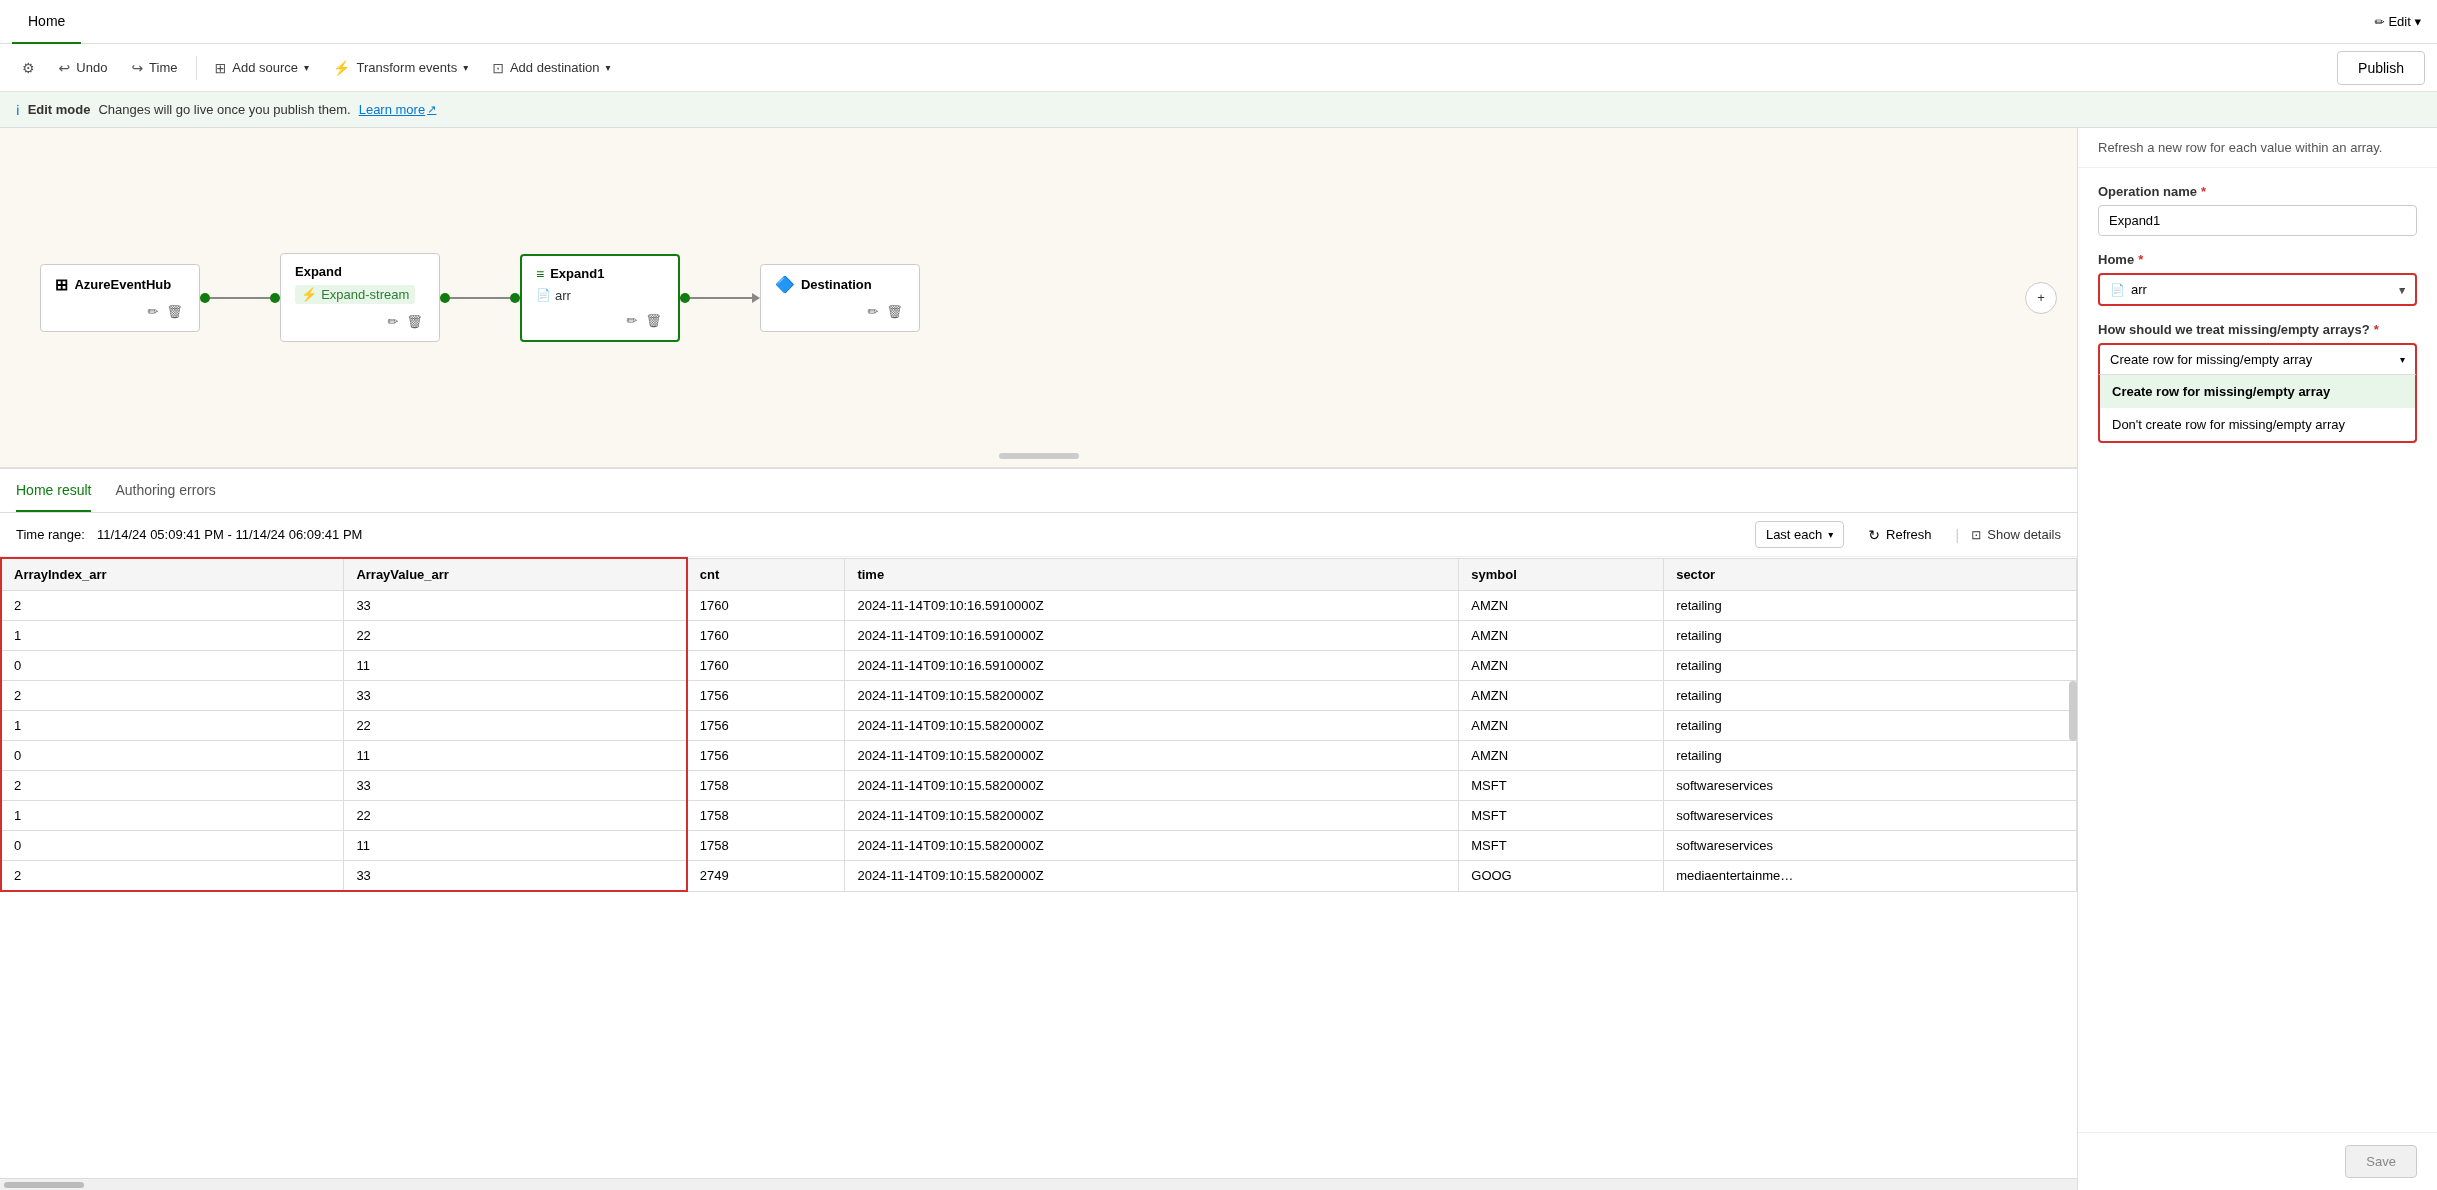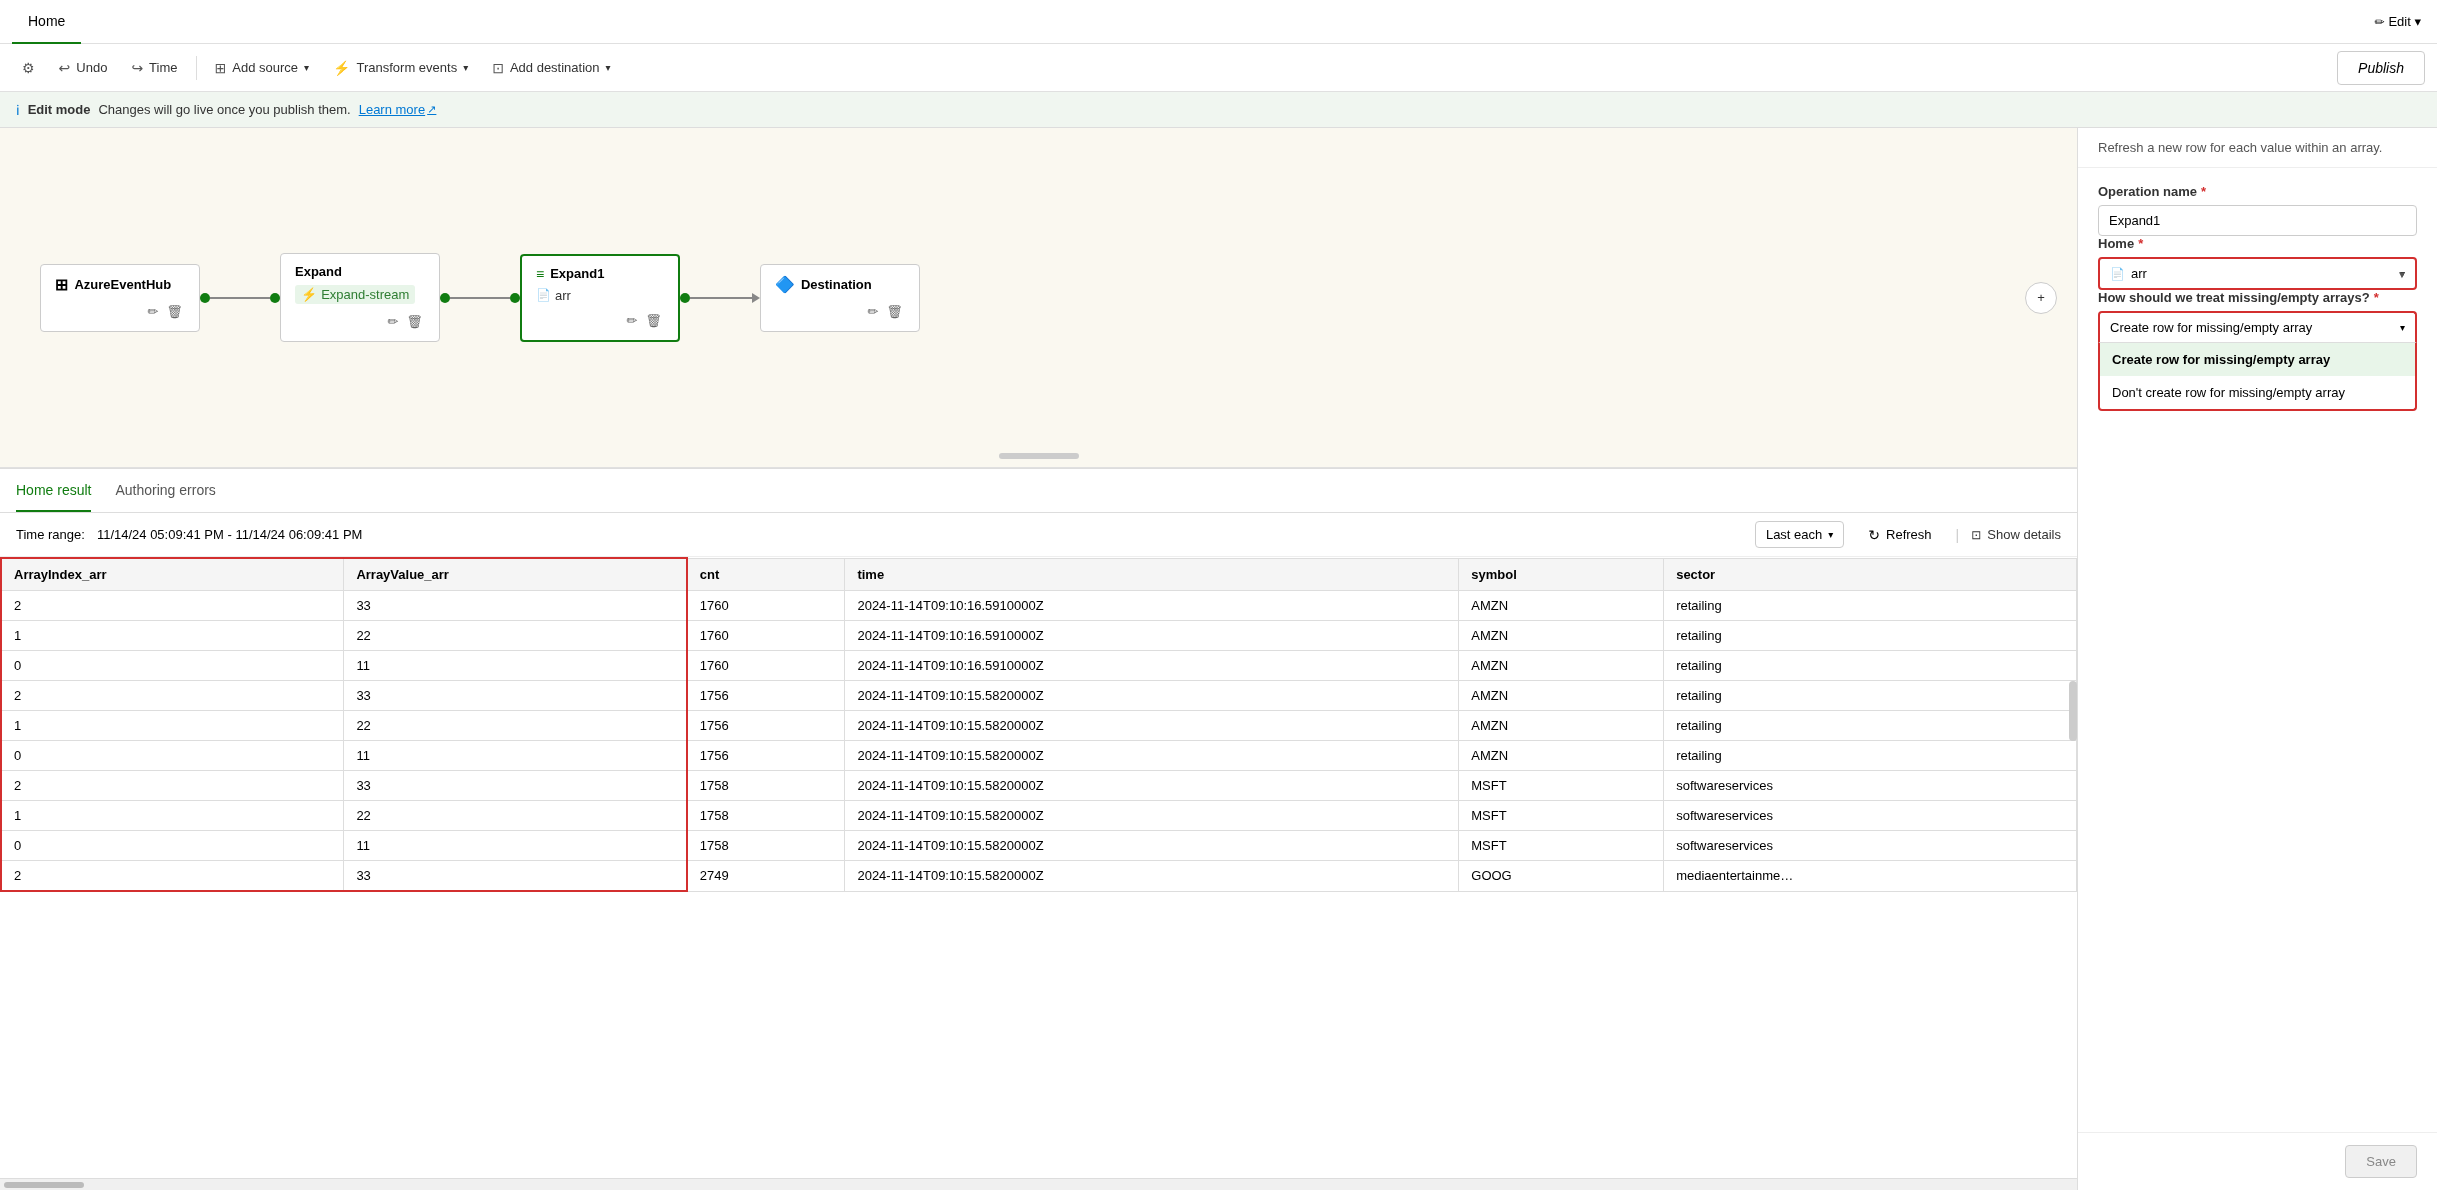--- a/index.html
+++ b/index.html
@@ -39,21 +39,20 @@
     .toolbar-btn .icon { font-size: 14px; color: #555; }
     .publish-btn {
       margin-left: auto;
       padding: 8px 20px;
       background: #fff;
       border: 1px solid #ccc;
       border-radius: 4px;
       cursor: pointer;
       font-size: 14px;
       font-weight: 500;
-      font-style: italic;
     }
 
     
     .info-bar {
       display: flex;
       align-items: center;
       height: 36px;
       background: #f0f6f0;
       border-bottom: 1px solid #ddd;
       padding: 0 16px;
@@ -278,20 +277,21 @@
       font-size: 13px;
       color: #555;
       border-bottom: 1px solid #eee;
     }
     .right-panel-body {
       flex: 1;
       overflow-y: auto;
       padding: 16px 20px;
     }
     .form-group {
+      margin-bottom: 16px;
     }
     .form-label {
       display: flex;
       align-items: center;
       gap: 4px;
       font-size: 13px;
       font-weight: 600;
       margin-bottom: 6px;
       color: #333;
     }

